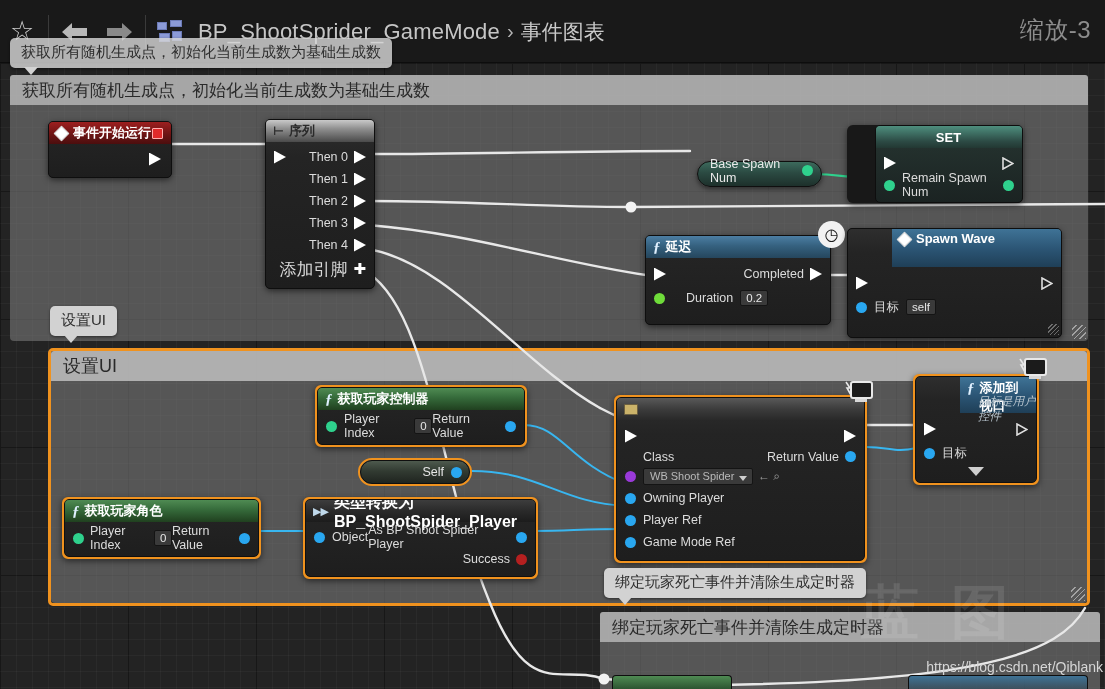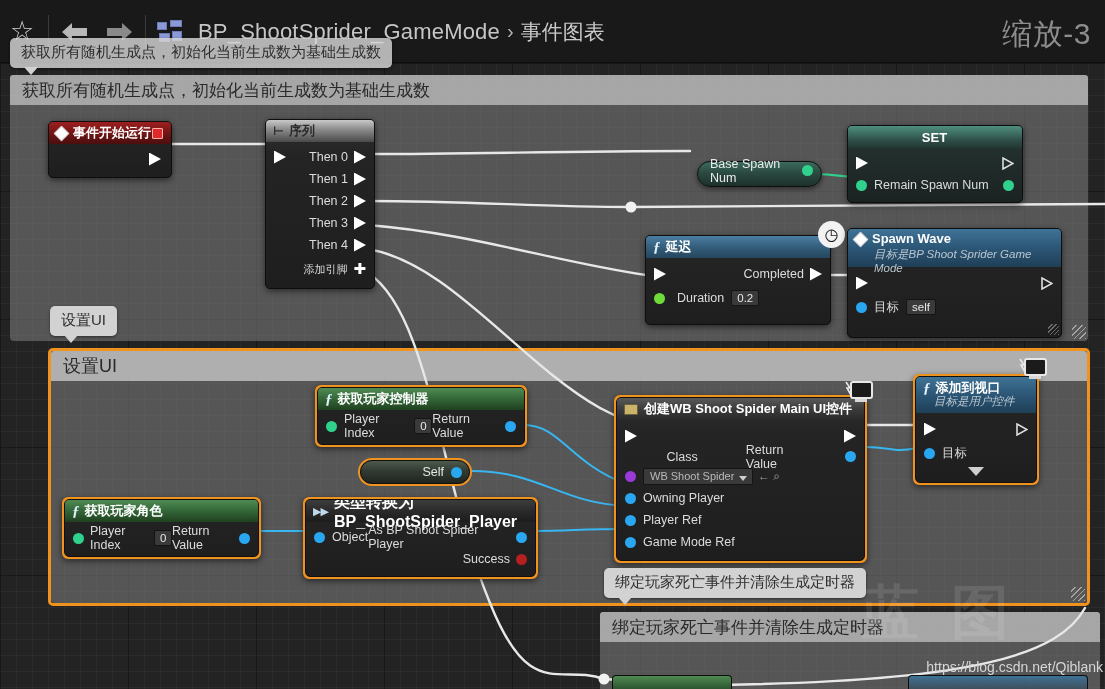--- a/index.html
+++ b/index.html
@@ -37,21 +37,21 @@
   .bp-icon { width: 30px; height: 24px; position: relative; }
   .bp-sq { position: absolute; background: #8b9ad6; border: 1px solid #6d7cb8; }
   #bp-title {
     font-size: 22px; color: #c6c6c6; letter-spacing: .2px;
     margin-left: 4px; white-space: nowrap;
   }
   .chev { font-size: 20px; color: #b5b5b5; margin: 0 7px; }
   #graph-title { font-size: 21px; color: #c9c9c9; white-space: nowrap; }
   #zoom-label {
     position: absolute; right: 14px; top: 14px;
-    font-size: 30px; color: #8d8d8d; letter-spacing: .5px;
+    font-size: 24px; color: #8d8d8d; letter-spacing: .5px;
   }
 
   
   #canvas {
     position: absolute; left: 0; top: 63px; width: 1105px; height: 626px;
     background-color: #232323;
     background-image:
       linear-gradient(to right, rgba(255,255,255,.030) 1px, transparent 1px),
       linear-gradient(to bottom, rgba(255,255,255,.030) 1px, transparent 1px),
       linear-gradient(to right, rgba(0,0,0,.55) 1px, transparent 1px),
@@ -125,21 +125,21 @@
     font-weight: bold;
   }
   .node-head.two { height: 38px; align-items: flex-start; padding-top: 2px; }
   .head-sub {
     position: absolute; left: 26px; top: 18px;
     font-size: 11.5px; font-style: italic; color: #b9c6cf; font-weight: normal;
   }
   .hd-event   { background: linear-gradient(to bottom, #9d1f1f 0%, #6e1414 55%, #4b0e0e 100%); }
   .hd-grey    { background: linear-gradient(to bottom, #c9c9c9 0%, #8f8f8f 40%, #4a4a4a 100%); color:#2a2a2a; }
   .hd-blue    { background: linear-gradient(to bottom, #4c7ea3 0%, #35617f 45%, #25465d 100%); }
-  .hd-blue2   { background: linear-gradient(to bottom, #3f7396 0%, #2c5676 50%, #1f3f57 100%); }
+  .hd-blue2   { background: linear-gradient(to bottom, #3f7396 0%, #2c5676 50%, #1f3f57 100%); margin-left: 44px; }
   .hd-green   { background: linear-gradient(to bottom, #4f8b53 0%, #356a3a 45%, #20401f 100%); }
   .hd-cast    { background: linear-gradient(to bottom, #3d3d3d 0%, #2a2a2a 50%, #1c1c1c 100%); }
   .hd-widget  { background: linear-gradient(to bottom, #595959 0%, #3c3c3c 50%, #292929 100%); }
 
   .node-body { padding: 4px 0 6px 0; position: relative; }
   .row {
     display: flex; align-items: center; position: relative;
     height: 22px; padding: 0 8px;
     font-size: 12.5px; color: #dcdcdc;
   }
@@ -236,21 +236,21 @@
     background: #ffffff;
     transform: rotate(45deg);
     border: 1px solid #d8d8d8;
   }
   .seq-icon { margin-right: 5px; color: #2e2e2e; font-size: 12px; font-weight: bold; }
   .cast-icon { margin-right: 6px; color: #bfd8ea; font-size: 11px; letter-spacing:-1px;}
   .widget-icon {
     width: 14px; height: 11px; margin-right: 6px;
     background: #cbb36a; border: 1px solid #6d6040; border-radius: 1px;
   }
-  .add-pin { font-size: 11px; color: #d8d8d8; }
+  .add-pin { font-size: 17px; color: #d8d8d8; }
   .plus { color: #ffffff; font-size: 15px; margin-left: 6px; font-weight: bold; }
 
   
   #watermark {
     position: absolute; right: 88px; bottom: 37px;
     font-size: 58px; font-weight: bold; color: rgba(255,255,255,.10);
     letter-spacing: 8px; z-index: 3; user-select: none;
   }
   #credit {
     position: absolute; right: 2px; bottom: 14px;
@@ -418,21 +418,21 @@
         </div>
       </div>
     </div>
 
     <div class="var-node" style="left:697px; top:98px; width:125px;">
       <span>Base Spawn Num</span>
       <span class="spacer"></span>
       <span class="pin-circ c-green"></span>
     </div>
 
-    <div class="node" style="left:847px; top:62px; width:176px;">
+    <div class="node" style="left:847px; top:62px; width:176px;padding-left:28px;">
       <div class="node-inner" style="background:linear-gradient(to bottom,#35554e 0%,#23302d 30%,#1b2322 100%);">
         <div class="node-head" style="background:linear-gradient(to bottom,#4e8f7e 0%,#2c4a44 70%,#223833 100%); justify-content:center;">
           <span>SET</span>
         </div>
         <div class="node-body">
           <div class="row">
             <span class="pin-exec"></span>
             <span class="spacer"></span>
             <svg width="12" height="13">
               <polygon points="1,1 1,12 11,6.5" fill="none" stroke="#dedede" stroke-width="1.6"></polygon>
@@ -457,33 +457,32 @@
         </div>
         <div class="node-body" style="padding-bottom:14px;">
           <div class="row tall">
             <span class="pin-exec"></span>
             <span class="spacer"></span>
             <span class="pin-label">Completed</span>
             <span class="pin-exec" style="margin-left:6px;"></span>
           </div>
           <div class="row tall">
             <span class="pin-ring c-lgreen"></span>
-            <span class="pin-label" style="margin-left:12px;">Duration</span>
+            <span class="pin-label" style="margin-left:21px;">Duration</span>
             <span class="val-box" style="margin-left:7px;">0.2</span>
           </div>
         </div>
       </div>
     </div>
 
     <div class="node" style="left:847px; top:165px; width:215px;">
       <div class="node-inner">
         <div class="node-head two hd-blue2">
           <span class="diamond" style="margin-top:3px;"></span>
           <span>Spawn Wave</span>
-          <span class="head-sub">目标是BP Shoot Sprider Game Mode</span>
         </div>
         <div class="node-body" style="padding-bottom:18px;">
           <div class="row tall">
             <span class="pin-exec"></span>
             <span class="spacer"></span>
             <svg width="12" height="13">
               <polygon points="1,1 1,12 11,6.5" fill="none" stroke="#dedede" stroke-width="1.6"></polygon>
             </svg>
           </div>
           <div class="row tall">
@@ -569,29 +568,28 @@
       <div class="badge-screen">
         <svg width="30" height="24" viewBox="0 0 30 24">
           <rect x="8" y="1" width="21" height="16" rx="2" fill="#1b1b1b" stroke="#e8e8e8" stroke-width="2"></rect>
           <rect x="12" y="18" width="12" height="3" fill="#d8d8d8"></rect>
           <path d="M3,1 L7,7 L4,7 L8,14" stroke="#e8e8e8" stroke-width="1.6" fill="none"></path>
         </svg>
       </div>
       <div class="node-inner">
         <div class="node-head hd-widget">
           <span class="widget-icon"></span>
-          <span>创建WB Shoot Spider Main UI控件</span>
         </div>
         <div class="node-body" style="padding:4px 0 7px 0;">
           <div class="row tall">
             <span class="pin-exec"></span>
             <span class="spacer"></span>
             <span class="pin-exec"></span>
           </div>
-          <div class="row" style="height:17px;gap:24px;">
+          <div class="row" style="height:17px;">
             <span style="width:11px;"></span>
             <span class="pin-label" style="margin-left:7px;">Class</span>
             <span class="spacer"></span>
             <span class="pin-label">Return Value</span>
             <span class="pin-circ c-blue" style="margin-left:6px;"></span>
           </div>
           <div class="row" style="height:22px;">
             <span class="pin-ring c-purple"></span>
             <span class="combo" style="margin-left:7px;">WB Shoot Spider</span>
             <span class="combo-tools">← ⌕</span>

